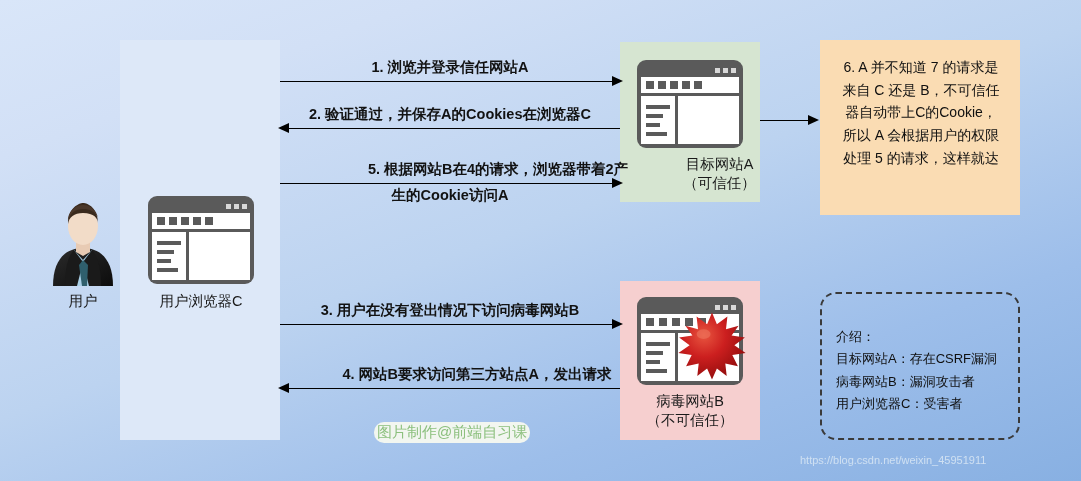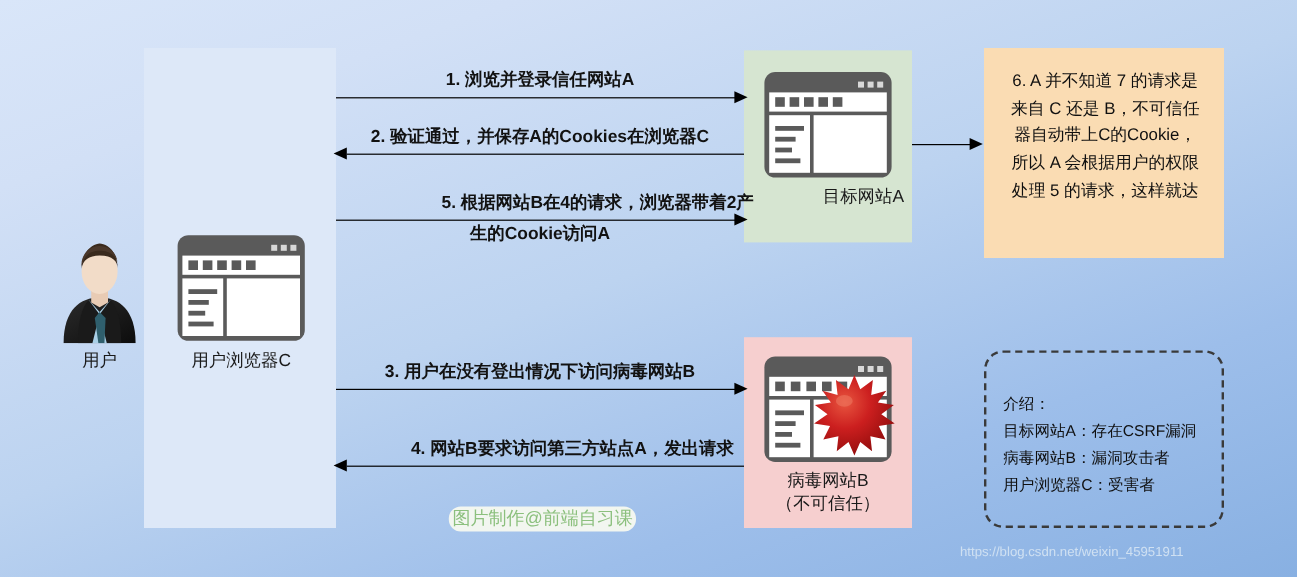--- a/index.html
+++ b/index.html
@@ -258,20 +258,21 @@
             <span class="bw-line s3"></span>
             <span class="bw-line s4"></span>
           </div>
           <div class="bw-content"></div>
         </div>
       </div>
     </div>
   </div>
   <div class="caption" style="left:620px; top:155px; width:161px;margin-left:19px;">
     <div>目标网站A</div>
+    <div>（可信任）</div>
   </div>
 
   <div class="browser-icon" style="left:637px; top:297px; width:106px; height:88px;">
     <div class="bw">
       <div class="bw-titlebar">
         <span class="bw-dot"></span>
         <span class="bw-dot"></span>
         <span class="bw-dot"></span>
       </div>
       <div class="bw-body">

